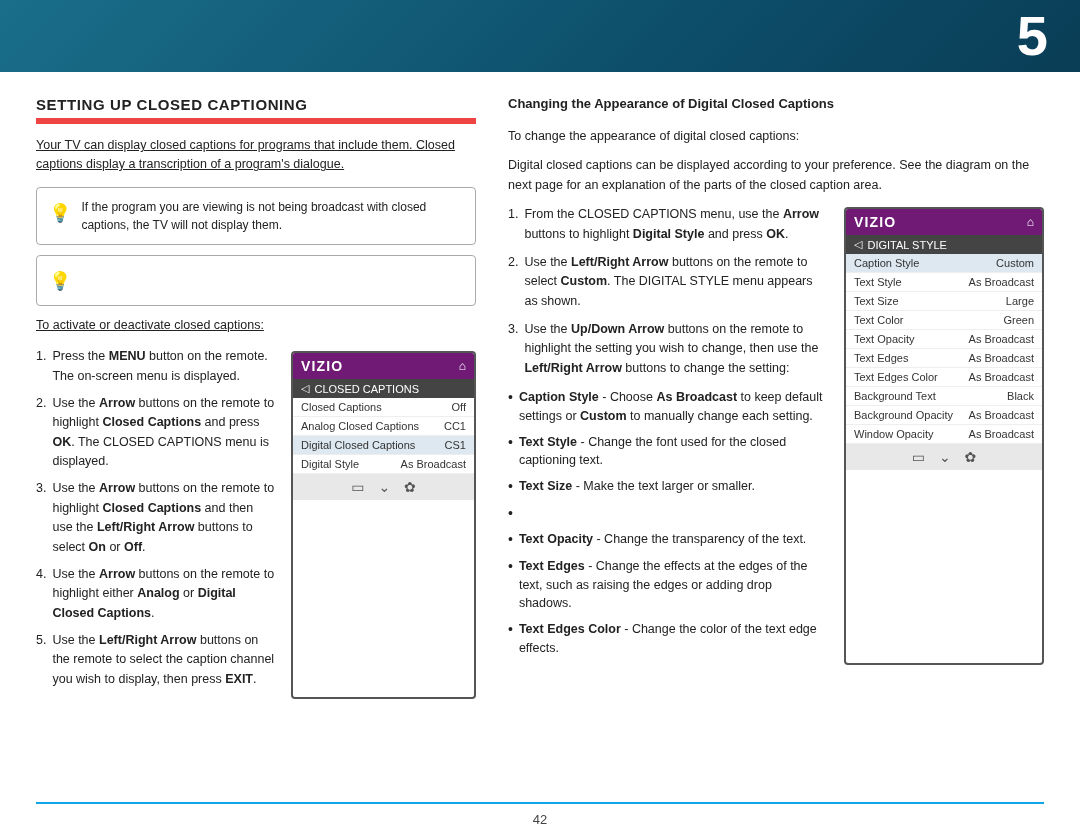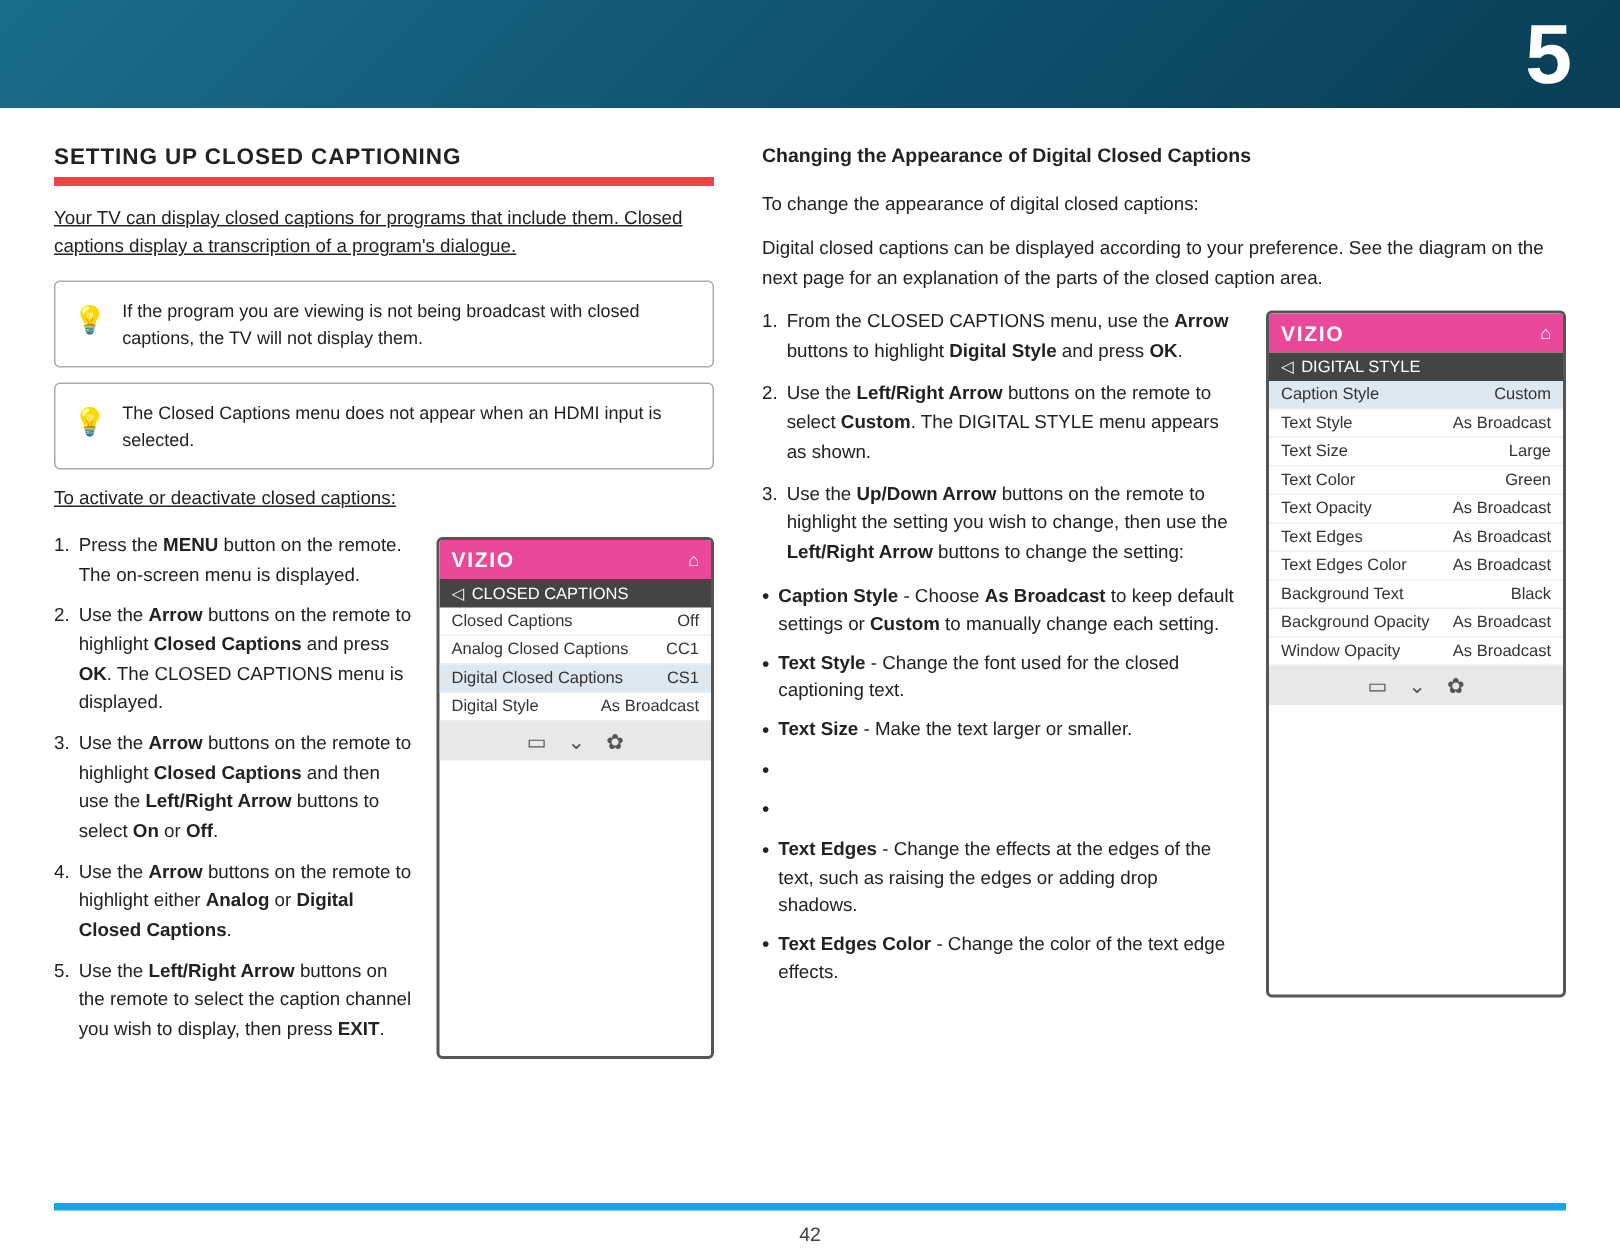--- a/index.html
+++ b/index.html
@@ -119,21 +119,21 @@
     .vizio-menu {
       border: 2px solid #555;
       border-radius: 4px;
       width: 185px;
       flex-shrink: 0;
       font-size: 11.5px;
       overflow: hidden;
       margin-top: 4px;
     }
     .vizio-menu-header {
-      background: #ec4899;
+      background: #701a75;
       color: white;
       display: flex;
       align-items: center;
       justify-content: space-between;
       padding: 5px 8px;
       font-weight: bold;
       font-size: 13px;
     }
     .vizio-logo {
       font-weight: 900;
@@ -236,21 +236,21 @@
       font-size: 11px;
       overflow: hidden;
       margin-top: 2px;
     }
 
     .page-number {
       text-align: center;
       font-size: 13px;
       color: #444;
       padding-top: 8px;
-      border-top: 5px solid #0ea5e9;
+      border-top: 2px solid #0ea5e9;
       margin: 0 36px;
     }
 
     strong { font-weight: bold; }
   </style>
 </head>
 <body>
 
 <div class="top-bar">
   <span class="top-bar-number">5</span>
@@ -262,21 +262,20 @@
     <div class="section-title">SETTING UP CLOSED CAPTIONING</div>
     <p class="body-text">Your TV can display closed captions for programs that include them. Closed captions display a transcription of a program's dialogue.</p>
 
     <div class="tip-box">
       <span class="tip-icon">💡</span>
       <span>If the program you are viewing is not being broadcast with closed captions, the TV will not display them.</span>
     </div>
 
     <div class="tip-box">
       <span class="tip-icon">💡</span>
-      <span>The Closed Captions menu does not appear when an HDMI input is selected.</span>
     </div>
 
     <p class="body-text">To activate or deactivate closed captions:</p>
 
     <div class="steps-left-block">
       <div class="steps-text">
         <ol class="steps-list">
           <li>
             <span class="step-num">1.</span>
             <span>Press the <strong>MENU</strong> button on the remote. The on-screen menu is displayed.</span>
@@ -367,20 +366,21 @@
           </li>
           <li>
             <span class="bullet-dot">•</span>
             <span><strong>Text Size</strong> - Make the text larger or smaller.</span>
           </li>
           <li>
             <span class="bullet-dot">•</span>
           </li>
           <li>
             <span class="bullet-dot">•</span>
+            <span><strong>Text Opacity</strong> - Change the transparency of the text.</span>
           </li>
           <li>
             <span class="bullet-dot">•</span>
             <span><strong>Text Edges</strong> - Change the effects at the edges of the text, such as raising the edges or adding drop shadows.</span>
           </li>
           <li>
             <span class="bullet-dot">•</span>
             <span><strong>Text Edges Color</strong> - Change the color of the text edge effects.</span>
           </li>
         </ul>

